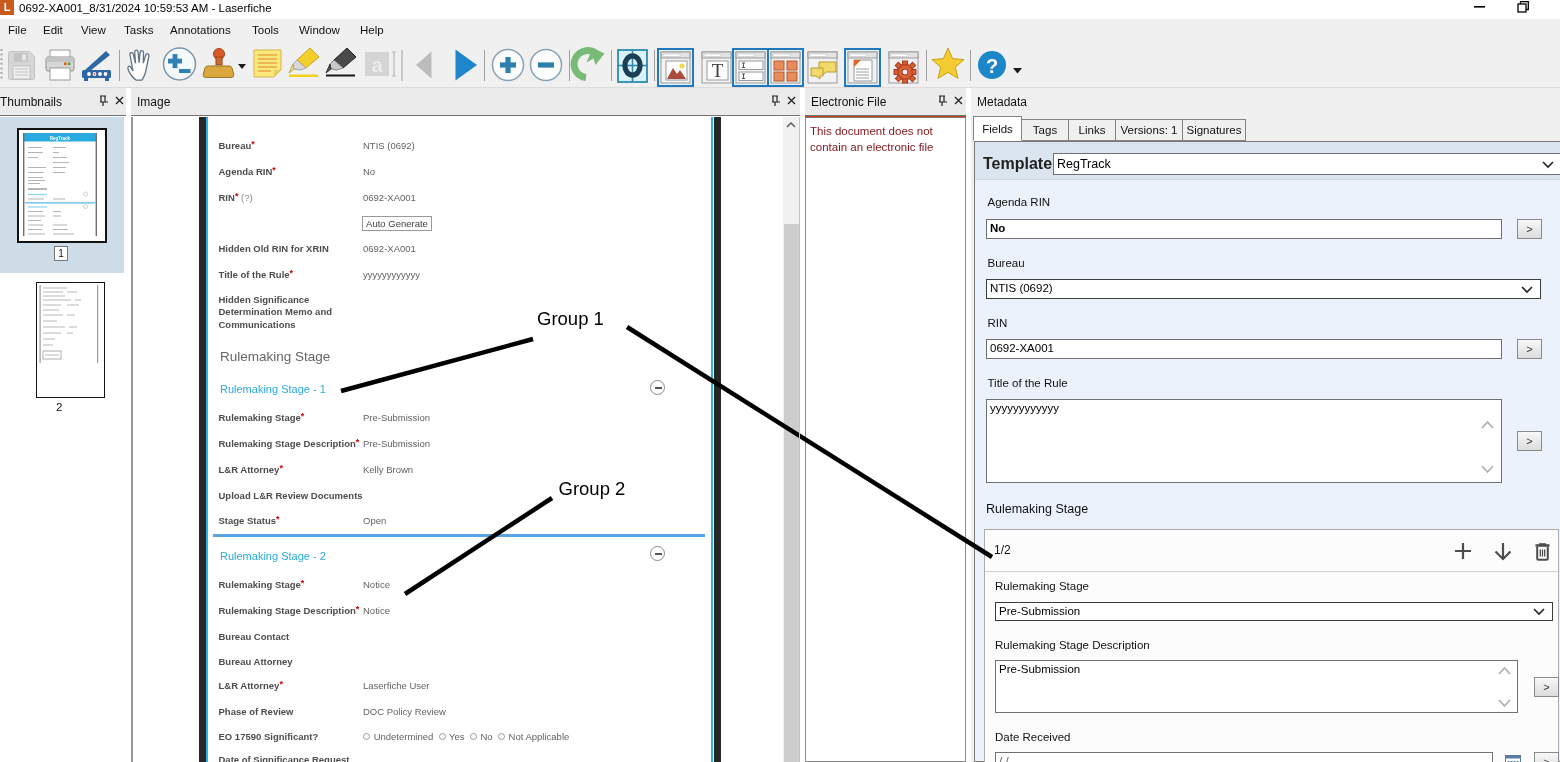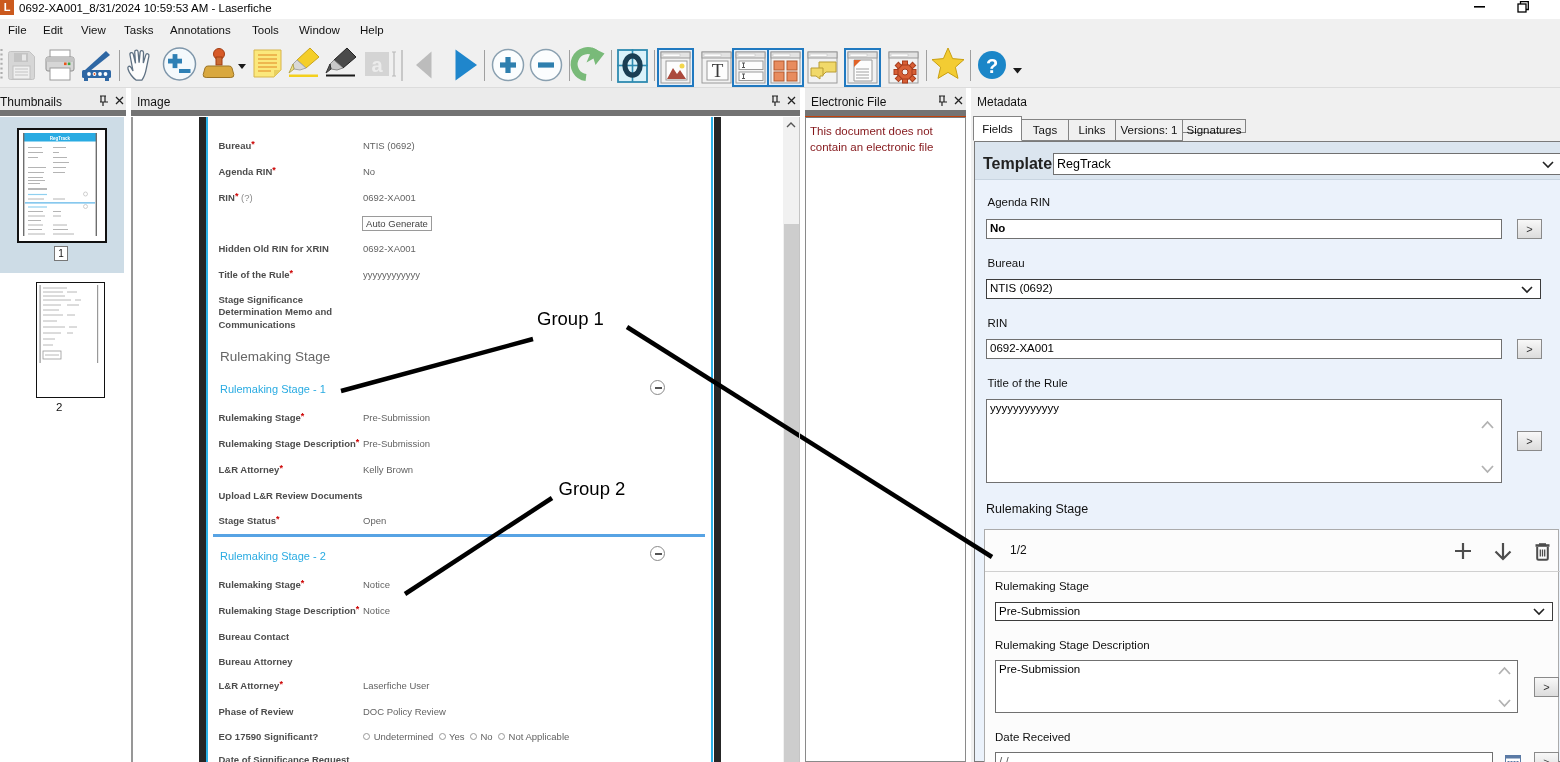--- a/index.html
+++ b/index.html
@@ -13,21 +13,21 @@
 #applogo { left:0; top:0; width:14px; height:15px; background:#cb5a1e; color:#fff;
   font-weight:bold; font-size:11px; text-align:center; line-height:15px; }
 #titletext { left:19px; top:1px; font-size:11.5px; color:#000; line-height:15px; }
 #menubar { left:0; top:19px; width:1560px; height:25px; background:#f0f0f0;text-decoration:underline; }
 .menuitem { position:absolute; top:5px; font-size:11.5px; color:#111; }
 #toolbar { left:0; top:44px; width:1560px; height:44px; background:#f0f0f0; border-bottom:1px solid #dcdcdc; }
 
 
 .panel { position:absolute; top:88px; height:674px; }
 .phead { position:absolute; left:0; top:0; right:0; height:28px; background:#ebebeb;
-  border-bottom:6px solid #737373; }
+  border-bottom:1px solid #737373; }
 .phead .ptitle { position:absolute; left:6px; top:7px; font-size:12px; color:#111; }
 .pinx { position:absolute; top:6px; }
 
 
 #thumbs { left:0; width:126px; background:#fff; }
 #thumbsel { left:0; top:29px; width:124px; height:156px; background:#cddce6; }
 
 
 #imgpanel { left:131px; width:669px; background:#fff; }
 #docarea { position:absolute; left:0; top:29px; width:669px; height:645px; background:#fff; overflow:hidden; }
@@ -415,21 +415,21 @@
         <div class="fvalue" style="top:24px">NTIS (0692)</div>
         <div class="flabel" style="top:50px">Agenda RIN<span class="star">*</span></div>
         <div class="fvalue" style="top:50px">No</div>
         <div class="flabel" style="top:76px">RIN<span class="star">*</span> <span style="font-weight:normal;color:#8a8a8a">(?)</span></div>
         <div class="fvalue" style="top:76px">0692-XA001</div>
         <div class="abs" style="left:231px;top:100px;width:70px;height:15px;border:1px solid #9a9a9a;background:#fdfdfd;font-size:9.5px;color:#444;text-align:center;line-height:14px;">Auto Generate</div>
         <div class="flabel" style="top:127px;width:160px">Hidden Old RIN for XRIN</div>
         <div class="fvalue" style="top:127px">0692-XA001</div>
         <div class="flabel" style="top:153px;width:160px">Title of the Rule<span class="star">*</span></div>
         <div class="fvalue" style="top:153px">yyyyyyyyyyyy</div>
-        <div class="flabel" style="top:178px">Stage Significance Determination Memo and Communications</div>
+        <div class="flabel" style="top:178px">Hidden Significance Determination Memo and Communications</div>
         <div class="abs" style="left:89px;top:233px;font-size:13.5px;color:#666;">Rulemaking Stage</div>
         <div class="cyan" style="top:267px">Rulemaking Stage - 1</div>
         <div class="minuscirc" style="left:519px;top:264px"></div>
         <div class="flabel" style="top:296px">Rulemaking Stage<span class="star">*</span></div>
         <div class="fvalue" style="top:296px">Pre-Submission</div>
         <div class="flabel" style="top:322px;width:170px">Rulemaking Stage Description<span class="star">*</span></div>
         <div class="fvalue" style="top:322px">Pre-Submission</div>
         <div class="flabel" style="top:348px">L&amp;R Attorney<span class="star">*</span></div>
         <div class="fvalue" style="top:348px">Kelly Brown</div>
         <div class="flabel" style="top:374px;width:180px">Upload L&amp;R Review Documents</div>
@@ -479,21 +479,21 @@
 
   <div class="panel" id="mdpanel">
     <div class="phead" style="border-bottom:none;background:#f0f0f0">
         <span class="ptitle">Metadata</span>
       </div>
     <div id="mdtabs">
       <div class="tab" style="left:2px;width:49px;background:#fff;border-bottom-color:#fff;height:25px;top:28px;line-height:24px;z-index:2">Fields</div>
       <div class="tab" style="left:51px;width:47px;top:31px;height:22px;line-height:20px;border-left:none">Tags</div>
       <div class="tab" style="left:98px;width:47px;top:31px;height:22px;line-height:20px;border-left:none">Links</div>
       <div class="tab" style="left:145px;width:67px;top:31px;height:22px;line-height:20px;border-left:none">Versions: 1</div>
-      <div class="tab" style="left:212px;width:63px;top:31px;height:14px;line-height:20px;border-left:none">Signatures</div>
+      <div class="tab" style="left:212px;width:63px;top:31px;height:22px;line-height:20px;border-left:none">Signatures</div>
     </div>
     <div id="mdbody">
       <div class="abs" style="left:0;top:0;width:586px;height:38px;background:#dbe5ef;border-bottom:1px solid #c8d4e0;"></div>
       <div class="abs" style="left:8px;top:13px;font-size:16px;font-weight:bold;color:#222;">Template:</div>
       <div class="minput" style="left:78px;top:11px;width:508px;height:22px;line-height:16px;font-size:12.5px;">RegTrack
         <svg class="abs" style="right:6px;top:7px" width="12" height="8">
             <path d="M1 1 L6 6 L11 1" stroke="#222" stroke-width="1.6" fill="none"></path>
           </svg>
       </div>
 
@@ -518,21 +518,21 @@
             <path d="M2 8 L7.5 2 L13 8" stroke="#b2b2b2" stroke-width="1.8" fill="none"></path>
           </svg>
         <svg class="abs" style="right:6px;bottom:8px" width="15" height="10">
             <path d="M2 2 L7.5 8 L13 2" stroke="#b2b2b2" stroke-width="1.8" fill="none"></path>
           </svg>
       </div>
       <div class="gobtn" style="left:542px;top:289px">&gt;</div>
 
       <div class="abs" style="left:11px;top:360px;font-size:12.5px;color:#111;">Rulemaking Stage</div>
       <div class="abs" style="left:9px;top:387px;width:575px;height:287px;background:#fcfcfc;border:1px solid #ababab;">
-        <div class="abs" style="left:9px;top:13px;font-size:12px;color:#111;margin-left:16px;">1/2</div>
+        <div class="abs" style="left:9px;top:13px;font-size:12px;color:#111;">1/2</div>
         <svg class="abs" style="left:468px;top:11px" width="120" height="22">
           <path d="M10 2 v16 M2 10 h16" stroke="#4d4d4d" stroke-width="2.2"></path>
           <path d="M50 2 v15 M42.5 10.5 l7.5 7.5 l7.5 -7.5" stroke="#4d4d4d" stroke-width="2.2" fill="none"></path>
           <g stroke="#4d4d4d" fill="none">
             <path d="M82.5 4.5 h14" stroke-width="2.6"></path>
             <path d="M86 3.2 h7" stroke-width="2"></path>
             <path d="M84.2 6 v11.2 a1.5 1.5 0 0 0 1.5 1.5 h7.6 a1.5 1.5 0 0 0 1.5 -1.5 v-11.2" stroke-width="2"></path>
             <path d="M87.3 8.5 v7 M89.5 8.5 v7 M91.7 8.5 v7" stroke-width="1.3"></path>
           </g>
         </svg>

